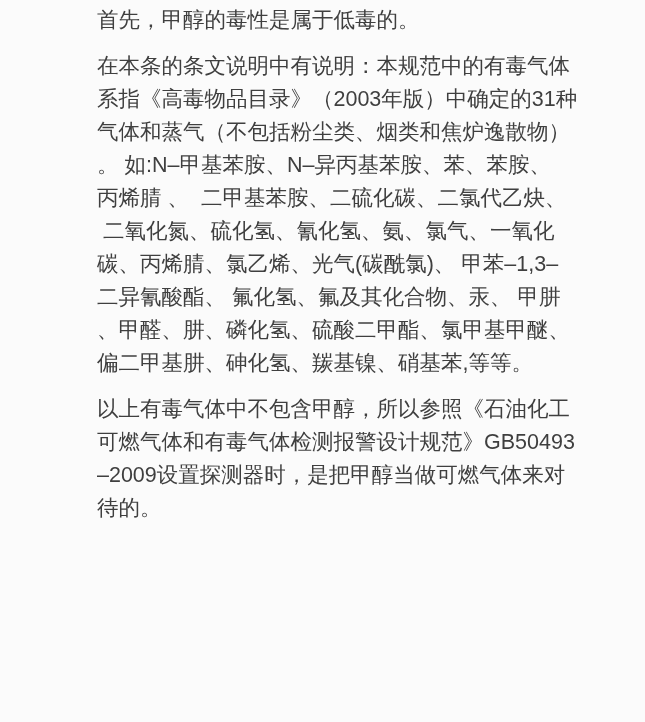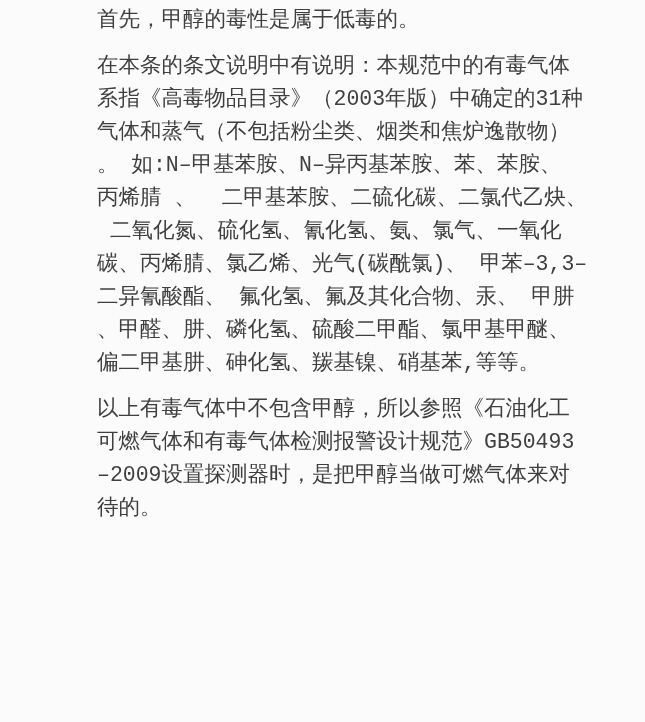--- a/index.html
+++ b/index.html
@@ -10,21 +10,21 @@
     width: 645px;
     height: 722px;
     overflow: hidden;
     background: #fbfbfb;
   }
   .doc {
     box-sizing: border-box;
     width: 645px;
     height: 722px;
     padding: 4px 50px 0 97px;
-    font-family: Liberation Mono, monospace;
+    font-family: Liberation Sans, sans-serif;
     font-size: 21.5px;
     line-height: 33px;
     color: #3f3f3f;
     font-weight: 400;
     -webkit-font-smoothing: antialiased;
   }
   .doc p {
     margin: 0 0 13px 0;
     white-space: pre-wrap;       
     word-break: break-all;
@@ -35,21 +35,21 @@
 <body>
 
 <article class="doc">
   <p>首先，甲醇的毒性是属于低毒的。</p>
   <p>在本条的条文说明中有说明：本规范中的有毒气体
 系指《高毒物品目录》（2003年版）中确定的31种
 气体和蒸气（不包括粉尘类、烟类和焦炉逸散物）
 。 如:N–甲基苯胺、N–异丙基苯胺、苯、苯胺、
 丙烯腈 、  二甲基苯胺、二硫化碳、二氯代乙炔、
  二氧化氮、硫化氢、氰化氢、氨、氯气、一氧化
-碳、丙烯腈、氯乙烯、光气(碳酰氯)、 甲苯–3,3–
+碳、丙烯腈、氯乙烯、光气(碳酰氯)、 甲苯–1,3–
 二异氰酸酯、 氟化氢、氟及其化合物、汞、 甲肼
 、甲醛、肼、磷化氢、硫酸二甲酯、氯甲基甲醚、
 偏二甲基肼、砷化氢、羰基镍、硝基苯,等等。</p>
   <p>以上有毒气体中不包含甲醇，所以参照《石油化工
 可燃气体和有毒气体检测报警设计规范》GB50493
 –2009设置探测器时，是把甲醇当做可燃气体来对
 待的。</p>
 </article>
 
 </body></html>

